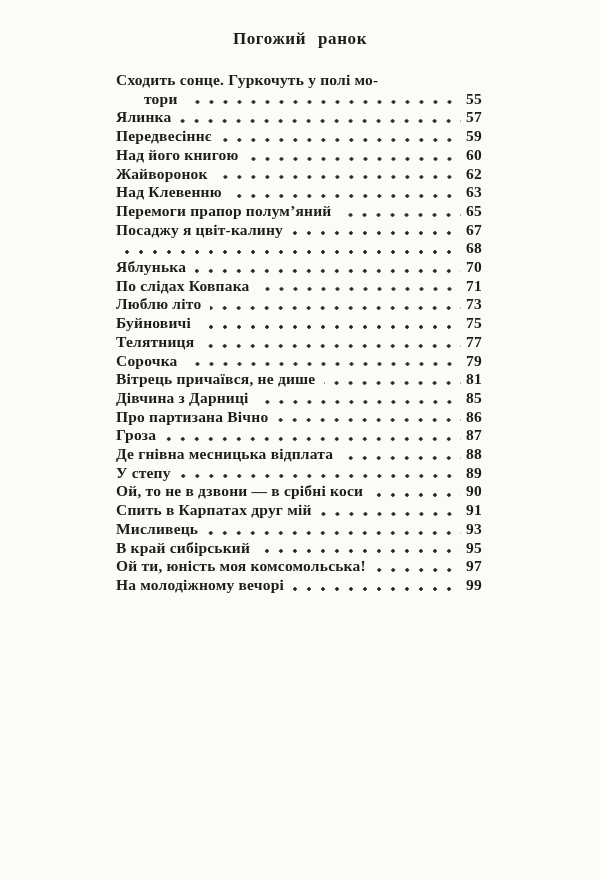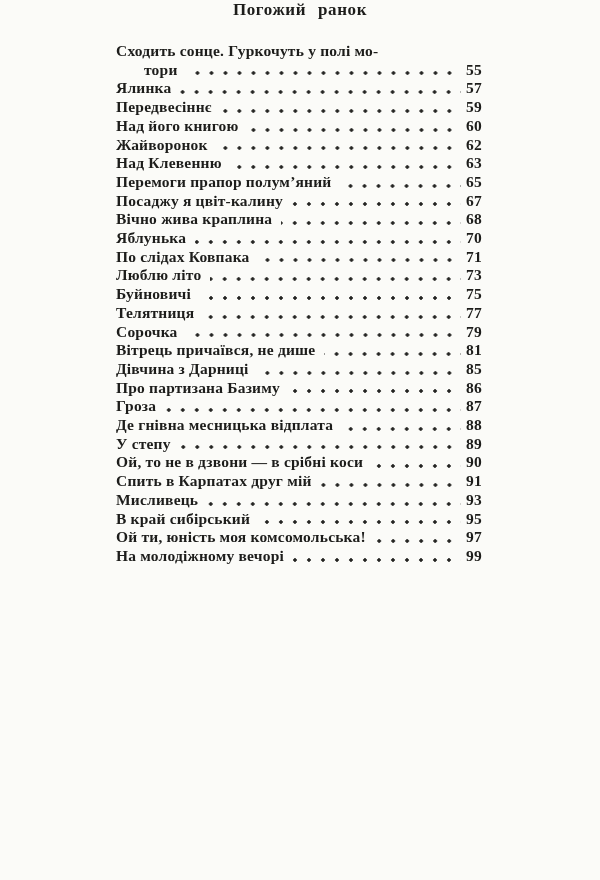--- a/index.html
+++ b/index.html
@@ -9,20 +9,21 @@
     margin:0 auto;
     background:#fbfbf8;
     box-sizing:border-box;
     font-family:"Liberation Serif","DejaVu Serif",serif;
     font-weight:700;
     color:#1d1d1b;
     overflow:hidden;
   }
   .page-title {
     text-align:center;
+    padding-top:29px;
     font-size:17px;
     letter-spacing:0.6px;
     word-spacing:7px;
   }
   .toc-list {
     margin:22px 108px 0 116px;
   }
   .toc-row {
     display:flex;
     align-items:baseline;
@@ -101,21 +102,20 @@
     <span class="toc-label">Перемоги прапор полум’яний</span>
     <span class="dot-leader"></span>
     <span class="page-number">65</span>
   </div>
       <div class="toc-row">
     <span class="toc-label">Посаджу я цвіт-калину</span>
     <span class="dot-leader"></span>
     <span class="page-number">67</span>
   </div>
       <div class="toc-row">
-    <span class="toc-label">Вічно жива краплина</span>
     <span class="dot-leader"></span>
     <span class="page-number">68</span>
   </div>
       <div class="toc-row">
     <span class="toc-label">Яблунька</span>
     <span class="dot-leader"></span>
     <span class="page-number">70</span>
   </div>
       <div class="toc-row">
     <span class="toc-label">По слідах Ковпака</span>
@@ -146,21 +146,21 @@
     <span class="toc-label">Вітрець причаївся, не дише</span>
     <span class="dot-leader"></span>
     <span class="page-number">81</span>
   </div>
       <div class="toc-row">
     <span class="toc-label">Дівчина з Дарниці</span>
     <span class="dot-leader"></span>
     <span class="page-number">85</span>
   </div>
       <div class="toc-row">
-    <span class="toc-label">Про партизана Базиму</span>
+    <span class="toc-label">Про партизана Вічно</span>
     <span class="dot-leader"></span>
     <span class="page-number">86</span>
   </div>
       <div class="toc-row">
     <span class="toc-label">Гроза</span>
     <span class="dot-leader"></span>
     <span class="page-number">87</span>
   </div>
       <div class="toc-row">
     <span class="toc-label">Де гнівна месницька відплата</span>

